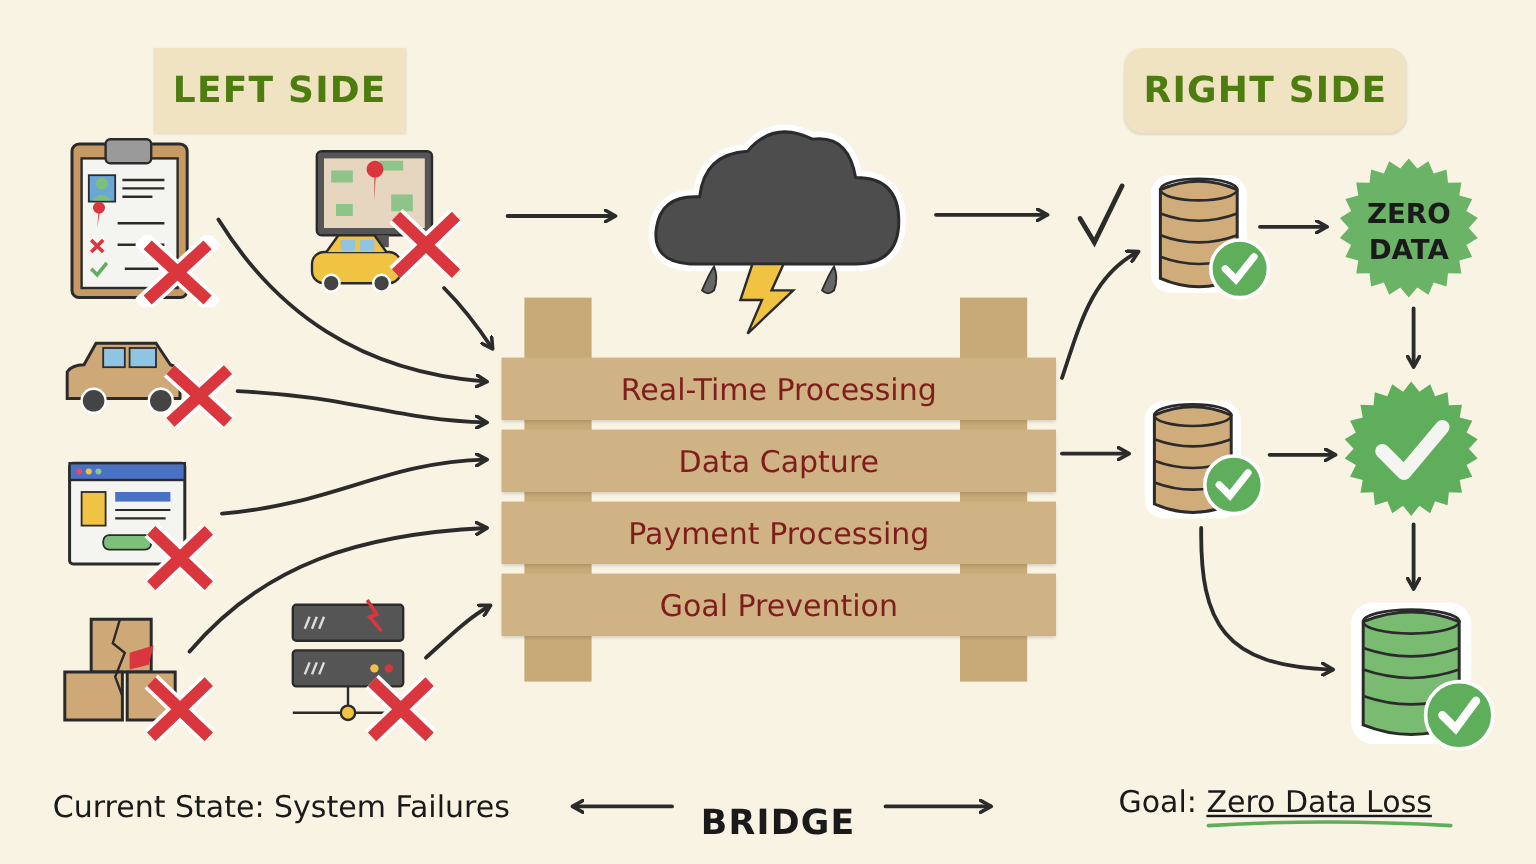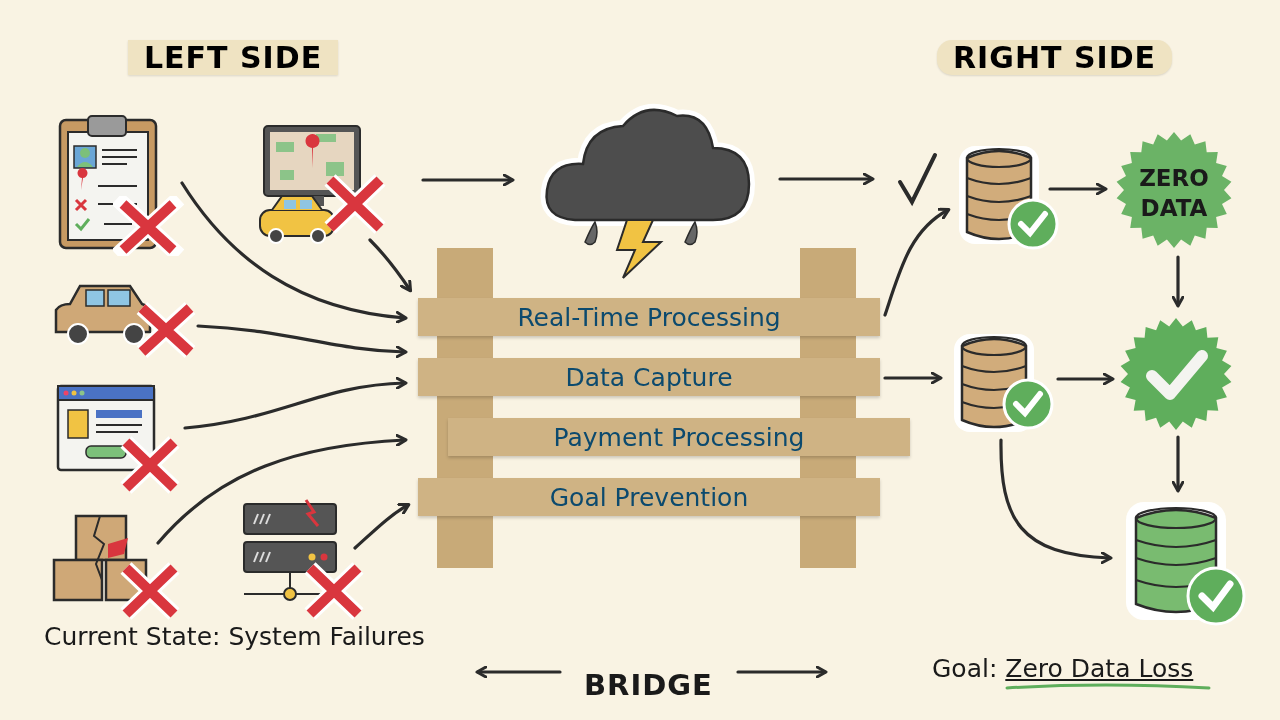--- a/index.html
+++ b/index.html
@@ -1,20 +1,20 @@
 <!DOCTYPE html>
 <html><head>
 <meta charset="utf-8">
 <style>
   html,body{margin:0;padding:0;}
   body{width:1280px;height:720px;overflow:hidden;background:#f9f3e3;font-family:"DejaVu Sans",sans-serif;position:relative;}
   .abs{position:absolute;}
   svg.stage{position:absolute;left:0;top:0;}
-  .tape-label{position:absolute;background:#efe3c2;color:#000000;font-family:"DejaVu Sans",sans-serif;font-weight:bold;font-size:30px;letter-spacing:1px;padding:0 16px;box-shadow:0 1px 2px rgba(0,0,0,0.12);}
-  .plank{position:absolute;background:#cfb384;height:38px;left:418px;width:462px;display:flex;align-items:center;justify-content:center;font-family:"DejaVu Sans",sans-serif;font-size:25px;color:#0c4a6e;box-shadow:0 2px 3px rgba(0,0,0,0.18);}
+  .tape-label{position:absolute;background:#efe3c2;color:#4d7c0f;font-family:"DejaVu Sans",sans-serif;font-weight:bold;font-size:30px;letter-spacing:1px;padding:18px 16px;box-shadow:0 1px 2px rgba(0,0,0,0.12);}
+  .plank{position:absolute;background:#cfb384;height:52px;left:418px;width:462px;display:flex;align-items:center;justify-content:center;font-family:"DejaVu Sans",sans-serif;font-size:25px;color:#7f1d1d;box-shadow:0 2px 3px rgba(0,0,0,0.18);}
   .post{position:absolute;background:#c8aa78;width:56px;top:248px;height:320px;}
   .foot{position:absolute;font-family:"DejaVu Sans",sans-serif;color:#1a1a1a;}
   .badge-text{font-family:"DejaVu Sans",sans-serif;font-weight:bold;}
 </style>
 </head>
 <body>
 
 <svg class="stage" width="1280" height="720">
   <defs>
     <marker id="ah" markerWidth="12" markerHeight="12" refX="9" refY="6" orient="auto" markerUnits="userSpaceOnUse">
@@ -164,21 +164,21 @@
   <path d="M40,128 Q8,126 12,98 Q16,70 48,72 Q52,36 88,34 Q110,8 142,24 Q172,20 178,56 Q214,56 214,92 Q214,128 178,128 Z" fill="#4d4d4d" stroke="#2b2b2b" stroke-width="2.5"></path>
   <path d="M50,150 q6,-14 10,-20 q4,10 0,20 q-5,5 -10,0z" fill="#666" stroke="#2b2b2b" stroke-width="1.5"></path>
   <path d="M150,150 q6,-14 10,-20 q4,10 0,20 q-5,5 -10,0z" fill="#666" stroke="#2b2b2b" stroke-width="1.5"></path>
   <path d="M92,128 L118,128 L108,150 L126,150 L88,186 L100,158 L82,158 Z" fill="#f1c343" stroke="#2b2b2b" stroke-width="2"></path>
 </svg>
 
 <div class="post" style="left:437px;"></div>
 <div class="post" style="left:800px;"></div>
 <div class="plank" style="top:298px;">Real-Time Processing</div>
 <div class="plank" style="top:358px;text-align:right;">Data Capture</div>
-<div class="plank" style="top:418px;margin-left:30px;">Payment Processing</div>
+<div class="plank" style="top:418px;">Payment Processing</div>
 <div class="plank" style="top:478px;">Goal Prevention</div>
 
 <svg class="abs" style="left:955px;top:142px" width="110" height="110">
   <rect x="4" y="4" width="80" height="98" rx="16" fill="#fff"></rect>
   <path d="M12,16 Q44,2 76,16 V90 Q44,104 12,90 Z" fill="#d1ac7b" stroke="#2b2b2b" stroke-width="2.5"></path>
   <g fill="none" stroke="#2b2b2b" stroke-width="2.2">
       <ellipse cx="44" cy="16" rx="32" ry="9"></ellipse>
       <path d="M12,36 Q44,48 76,36"></path>
       <path d="M12,54 Q44,66 76,54"></path>
       <path d="M12,72 Q44,84 76,72"></path>
@@ -217,20 +217,20 @@
   <g fill="none" stroke="#2b2b2b" stroke-width="2.2">
       <ellipse cx="52" cy="18" rx="40" ry="10"></ellipse>
       <path d="M12,40 Q52,54 92,40"></path>
       <path d="M12,58 Q52,72 92,58"></path>
       <path d="M12,80 Q52,94 92,80"></path>
     </g>
   <circle cx="92" cy="96" r="28" fill="#5fae5c" stroke="#fff" stroke-width="3"></circle>
   <path d="M78,96 L89,107 L106,84" fill="none" stroke="#fff" stroke-width="7" stroke-linecap="round"></path>
 </svg>
 
-<div class="foot" style="left:44px;top:622px;font-size:25px;">Current State: System Failures</div>
+<div class="foot" style="left:44px;top:658px;font-size:25px;">Current State: System Failures</div>
 <div class="foot" style="left:584px;top:652px;font-size:29px;font-weight:bold;letter-spacing:1px;margin-top:16px;">BRIDGE</div>
 <div class="foot" style="left:932px;top:654px;font-size:25px;">
   <span>Goal: </span><span style="position:relative;text-decoration:underline;">Zero Data Loss</span>
 </div>
 <svg class="abs" style="left:1004px;top:680px" width="210" height="14">
   <path d="M3,8 Q100,2 205,8" fill="none" stroke="#5fae5c" stroke-width="3" stroke-linecap="round"></path>
 </svg>
 
 </body></html>

